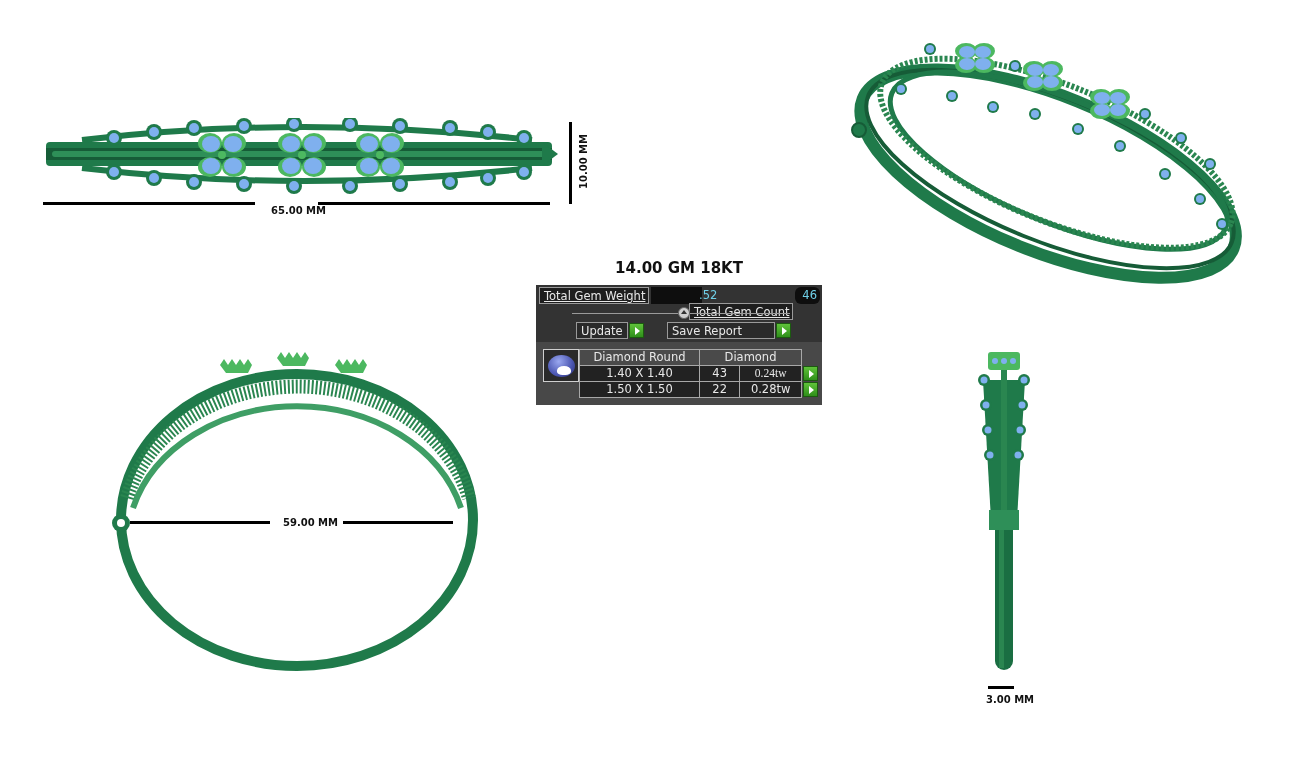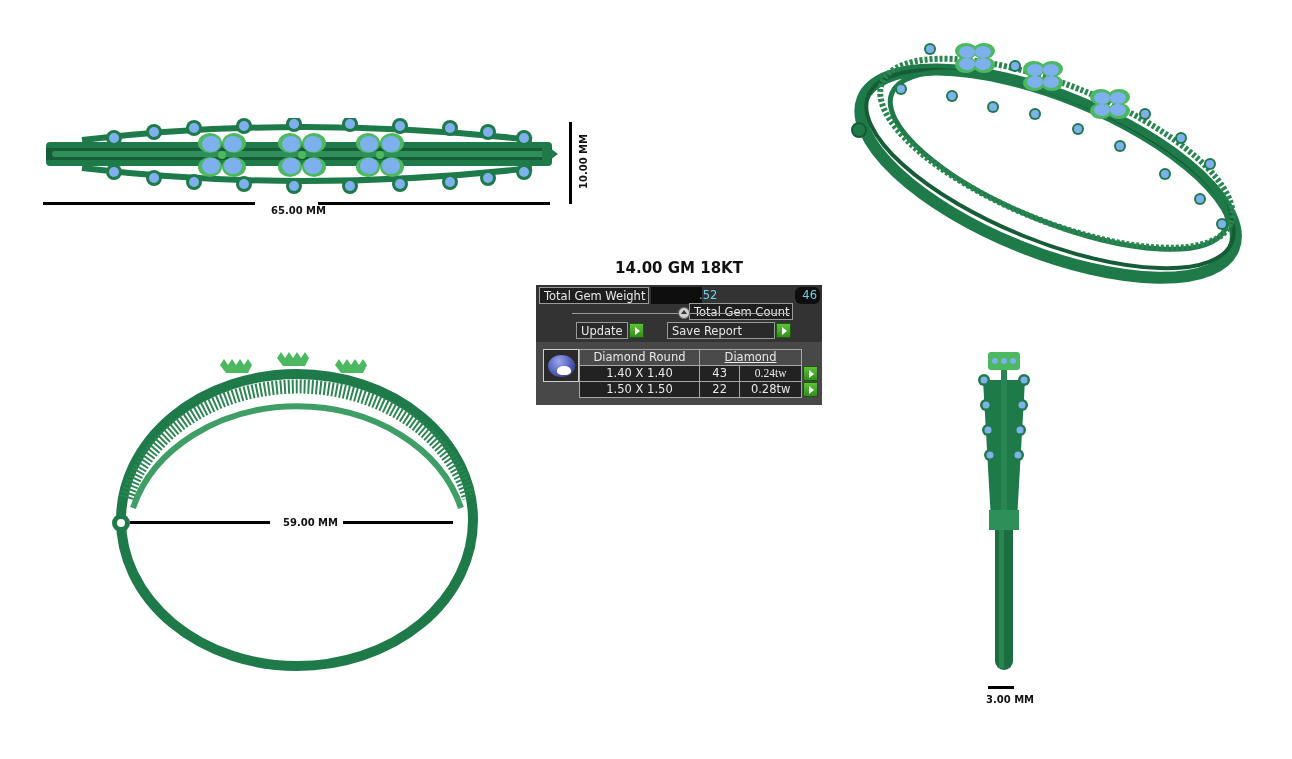--- a/index.html
+++ b/index.html
@@ -9,21 +9,21 @@
   .view { position: absolute; }
   .dim-label { position: absolute; font-family: "DejaVu Sans", sans-serif; font-weight: bold; font-size: 10px; color: #111; white-space: nowrap; }
   .dim-line { position: absolute; background: #000; }
 
   
   .weight-title { position: absolute; left: 536px; top: 259px; width: 286px; text-align: center; font-family: "DejaVu Sans", sans-serif; font-weight: bold; font-size: 15px; color: #111; }
 
   
   .gem-panel { position: absolute; left: 536px; top: 285px; width: 286px; height: 120px; background: #3a3a3a; font-family: "DejaVu Sans", sans-serif; font-size: 11.5px; color: #e8e8e8; }
   .gp-top { position: absolute; left: 0; top: 0; width: 286px; height: 57px; background: #333333; }
-  .field-label { position: absolute; top: 2px; height: 17px; border: 1px solid #9a9a9a; background: #1e1e1e; padding: 1px 4px; line-height: 14px; white-space: nowrap; }
+  .field-label { position: absolute; top: 2px; height: 17px; border: 1px solid #9a9a9a; background: #1e1e1e; padding: 1px 4px; line-height: 14px; white-space: nowrap; text-decoration: underline; }
   .field-value { position: absolute; top: 2px; height: 17px; background: #0e0e0e; color: #6fd0e8; padding: 1px 3px; line-height: 14px; text-align: right; font-size: 11.5px; }
   .slider-line { position: absolute; left: 36px; top: 28px; width: 218px; height: 1px; background: #9a9a9a; }
   .slider-knob { position: absolute; left: 142px; top: 22px; width: 12px; height: 12px; border-radius: 50%; background: #d0d0d0; border: 1px solid #666; }
   .slider-knob::after { content: ""; position: absolute; left: 2px; top: 2px; border-left: 3px solid transparent; border-right: 3px solid transparent; border-bottom: 4px solid #333; }
   .btn { position: absolute; top: 37px; height: 17px; border: 1px solid #9a9a9a; background: #2a2a2a; padding: 1px 4px; line-height: 14px; cursor: pointer; }
   .go-btn { position: absolute; width: 15px; height: 15px; background: linear-gradient(#5fc23a, #2f8f1a); border: 1px solid #1c5a10; cursor: pointer; }
   .go-btn::after { content: ""; position: absolute; left: 5px; top: 3px; border-top: 4px solid transparent; border-bottom: 4px solid transparent; border-left: 5px solid #fff; }
 
   .gp-bottom { position: absolute; left: 0; top: 57px; width: 286px; height: 63px; background: #484848; }
   .gem-icon-box { position: absolute; left: 7px; top: 7px; width: 36px; height: 33px; border: 1px solid #cfcfcf; background: #2a2a2a; }
@@ -240,21 +240,21 @@
   </div>
 
   <div class="gp-bottom">
     <div class="gem-icon-box">
       <div class="gem-icon"></div>
     </div>
     <table class="tbl">
       <tbody>
           <tr class="hdr">
         <td style="width:120px;">Diamond Round</td>
-        <td colspan="2" style="width:102px;text-decoration:underline;">Diamond</td>
+        <td colspan="2" style="width:102px;">Diamond</td>
         <td class="gocell"></td>
       </tr>
       <tr class="row">
         <td>1.40 X 1.40</td>
         <td style="width:34px;">43</td>
         <td style="width:52px;font-family:Liberation Serif, serif;">0.24tw</td>
         <td class="gocell">
               <span class="go-btn"></span>
             </td>
       </tr>

